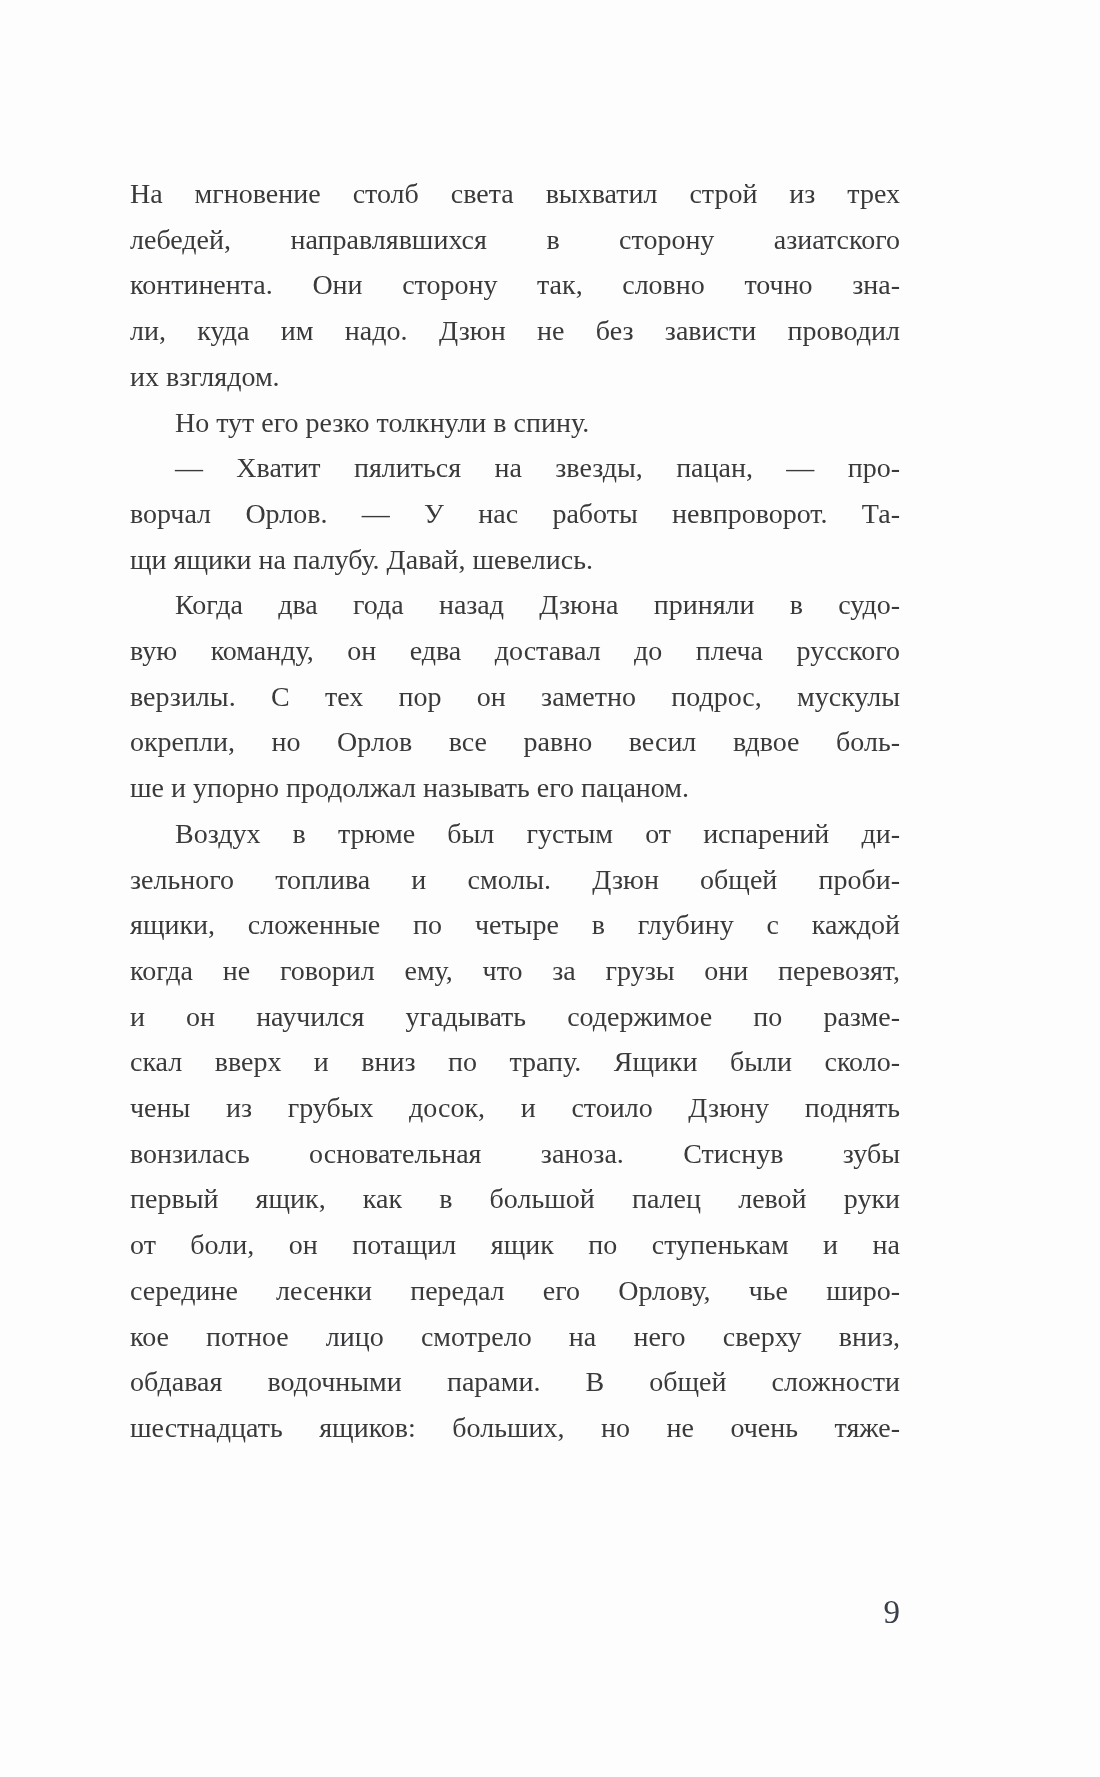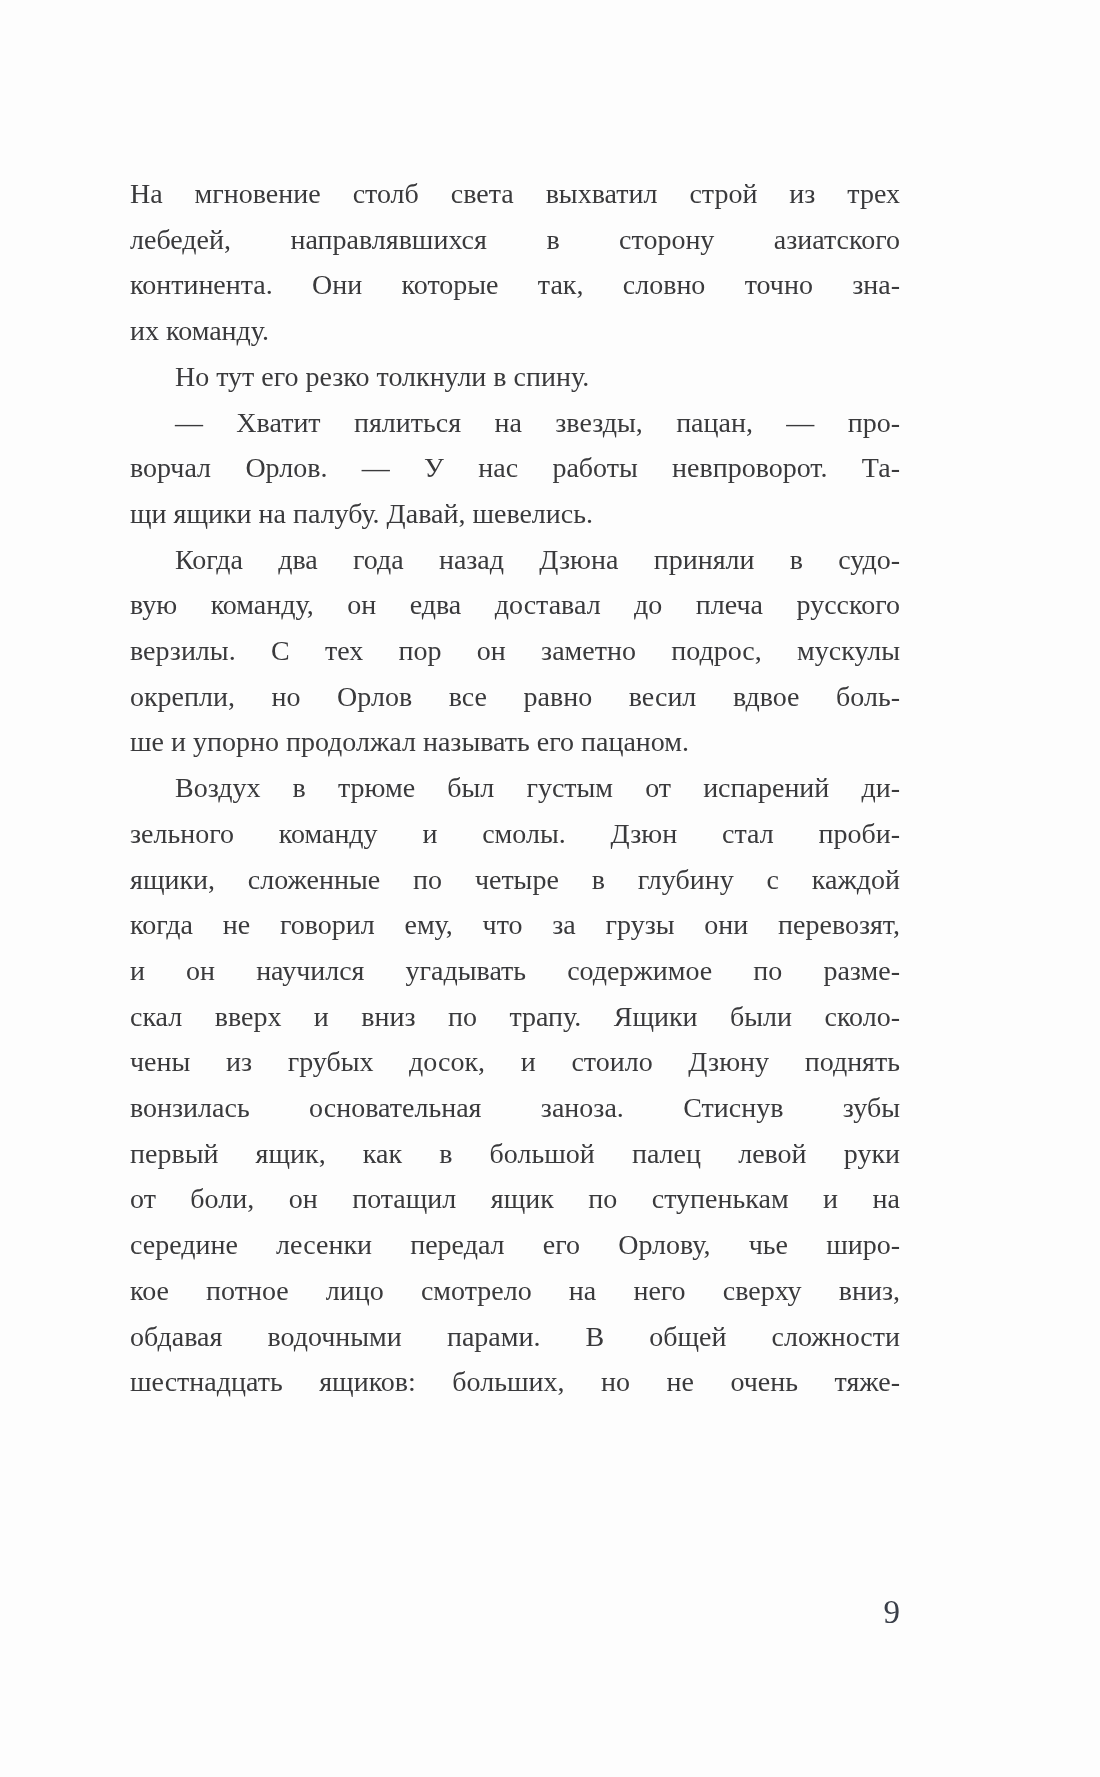--- a/index.html
+++ b/index.html
@@ -47,33 +47,34 @@
     color: #3a3f49;
   }
 </style>
 </head>
 <body>
 
 <div class="page">
   <div class="textblock">
     <div class="ln">На мгновение столб света выхватил строй из трех</div>
     <div class="ln">лебедей, направлявшихся в сторону азиатского</div>
-    <div class="ln">континента. Они которые так, словно точно зна-</div>
-    <div class="ln end">их команду.</div>
+    <div class="ln">континента. Они сторону так, словно точно зна-</div>
+    <div class="ln">ли, куда им надо. Дзюн не без зависти проводил</div>
+    <div class="ln end">их взглядом.</div>
     <div class="ln end ind">Но тут его резко толкнули в спину.</div>
     <div class="ln ind">— Хватит пялиться на звезды, пацан, — про-</div>
     <div class="ln">ворчал Орлов. — У нас работы невпроворот. Та-</div>
     <div class="ln end">щи ящики на палубу. Давай, шевелись.</div>
     <div class="ln ind">Когда два года назад Дзюна приняли в судо-</div>
     <div class="ln">вую команду, он едва доставал до плеча русского</div>
     <div class="ln">верзилы. С тех пор он заметно подрос, мускулы</div>
     <div class="ln">окрепли, но Орлов все равно весил вдвое боль-</div>
     <div class="ln end">ше и упорно продолжал называть его пацаном.</div>
     <div class="ln ind">Воздух в трюме был густым от испарений ди-</div>
-    <div class="ln">зельного команду и смолы. Дзюн стал проби-</div>
+    <div class="ln">зельного топлива и смолы. Дзюн общей проби-</div>
     <div class="ln">ящики, сложенные по четыре в глубину с каждой</div>
     <div class="ln">когда не говорил ему, что за грузы они перевозят,</div>
     <div class="ln">и он научился угадывать содержимое по разме-</div>
     <div class="ln">скал вверх и вниз по трапу. Ящики были сколо-</div>
     <div class="ln">чены из грубых досок, и стоило Дзюну поднять</div>
     <div class="ln">вонзилась основательная заноза. Стиснув зубы</div>
     <div class="ln">первый ящик, как в большой палец левой руки</div>
     <div class="ln">от боли, он потащил ящик по ступенькам и на</div>
     <div class="ln">середине лесенки передал его Орлову, чье широ-</div>
     <div class="ln">кое потное лицо смотрело на него сверху вниз,</div>

